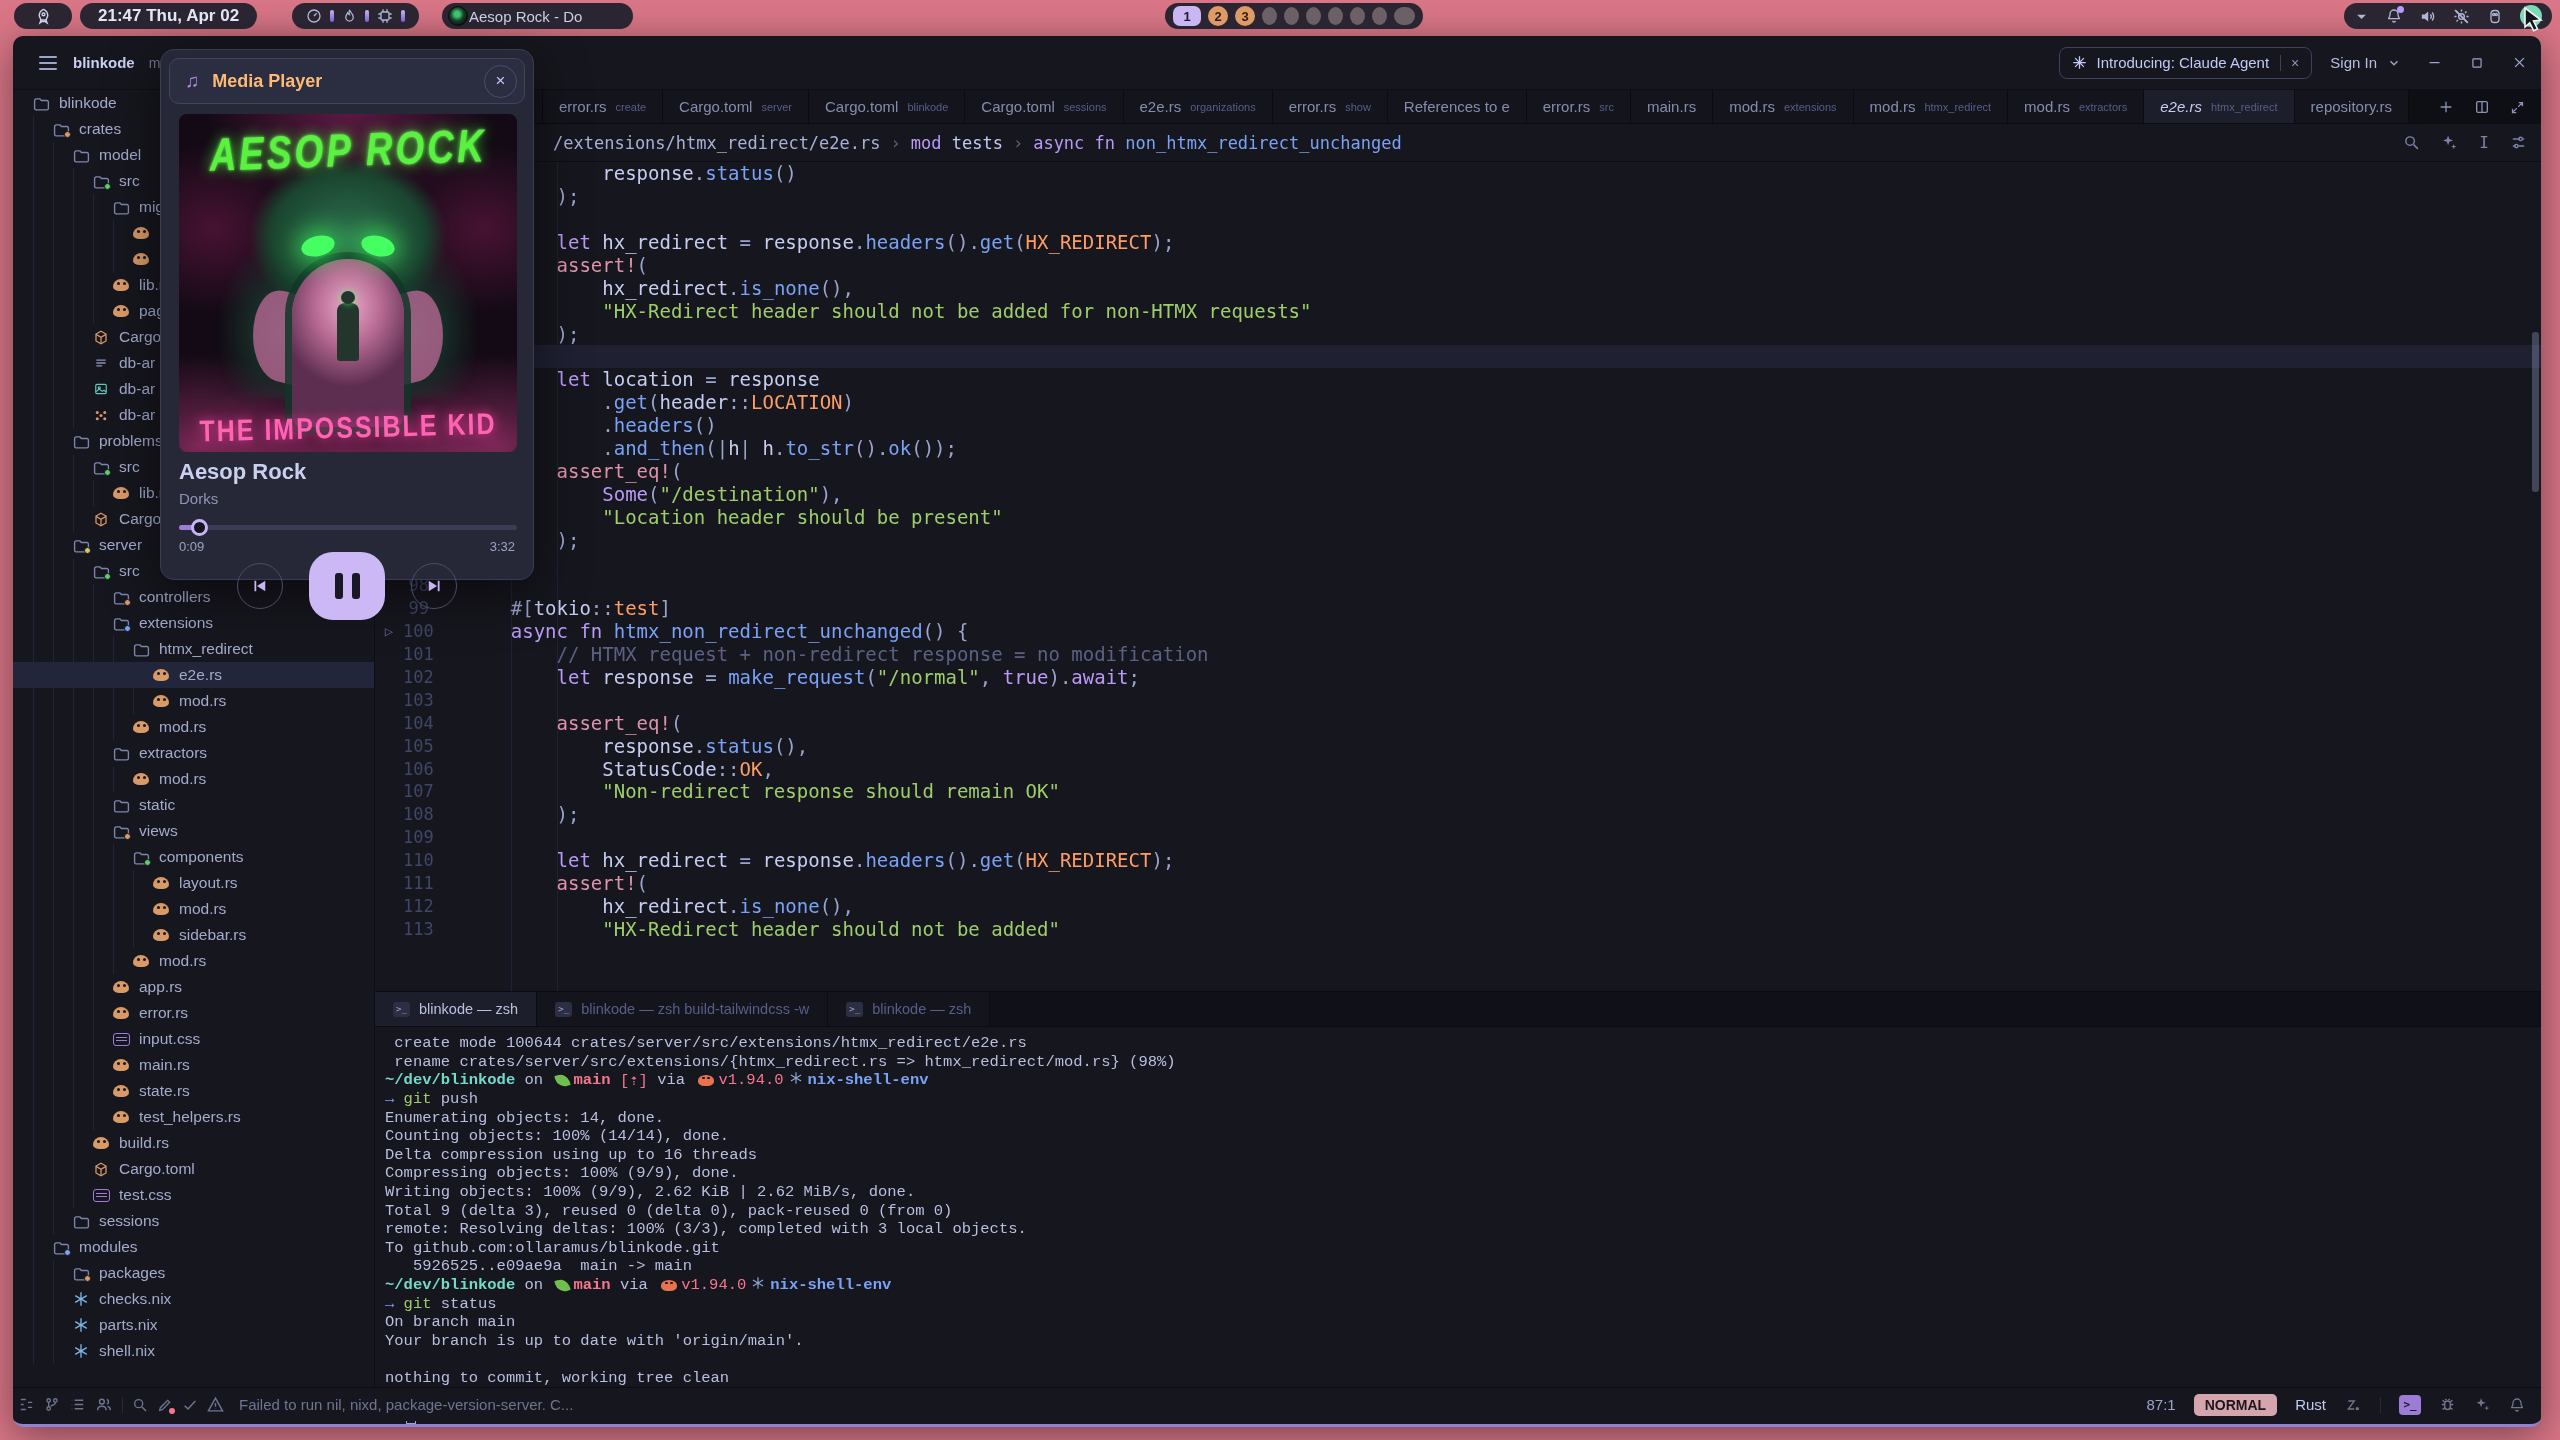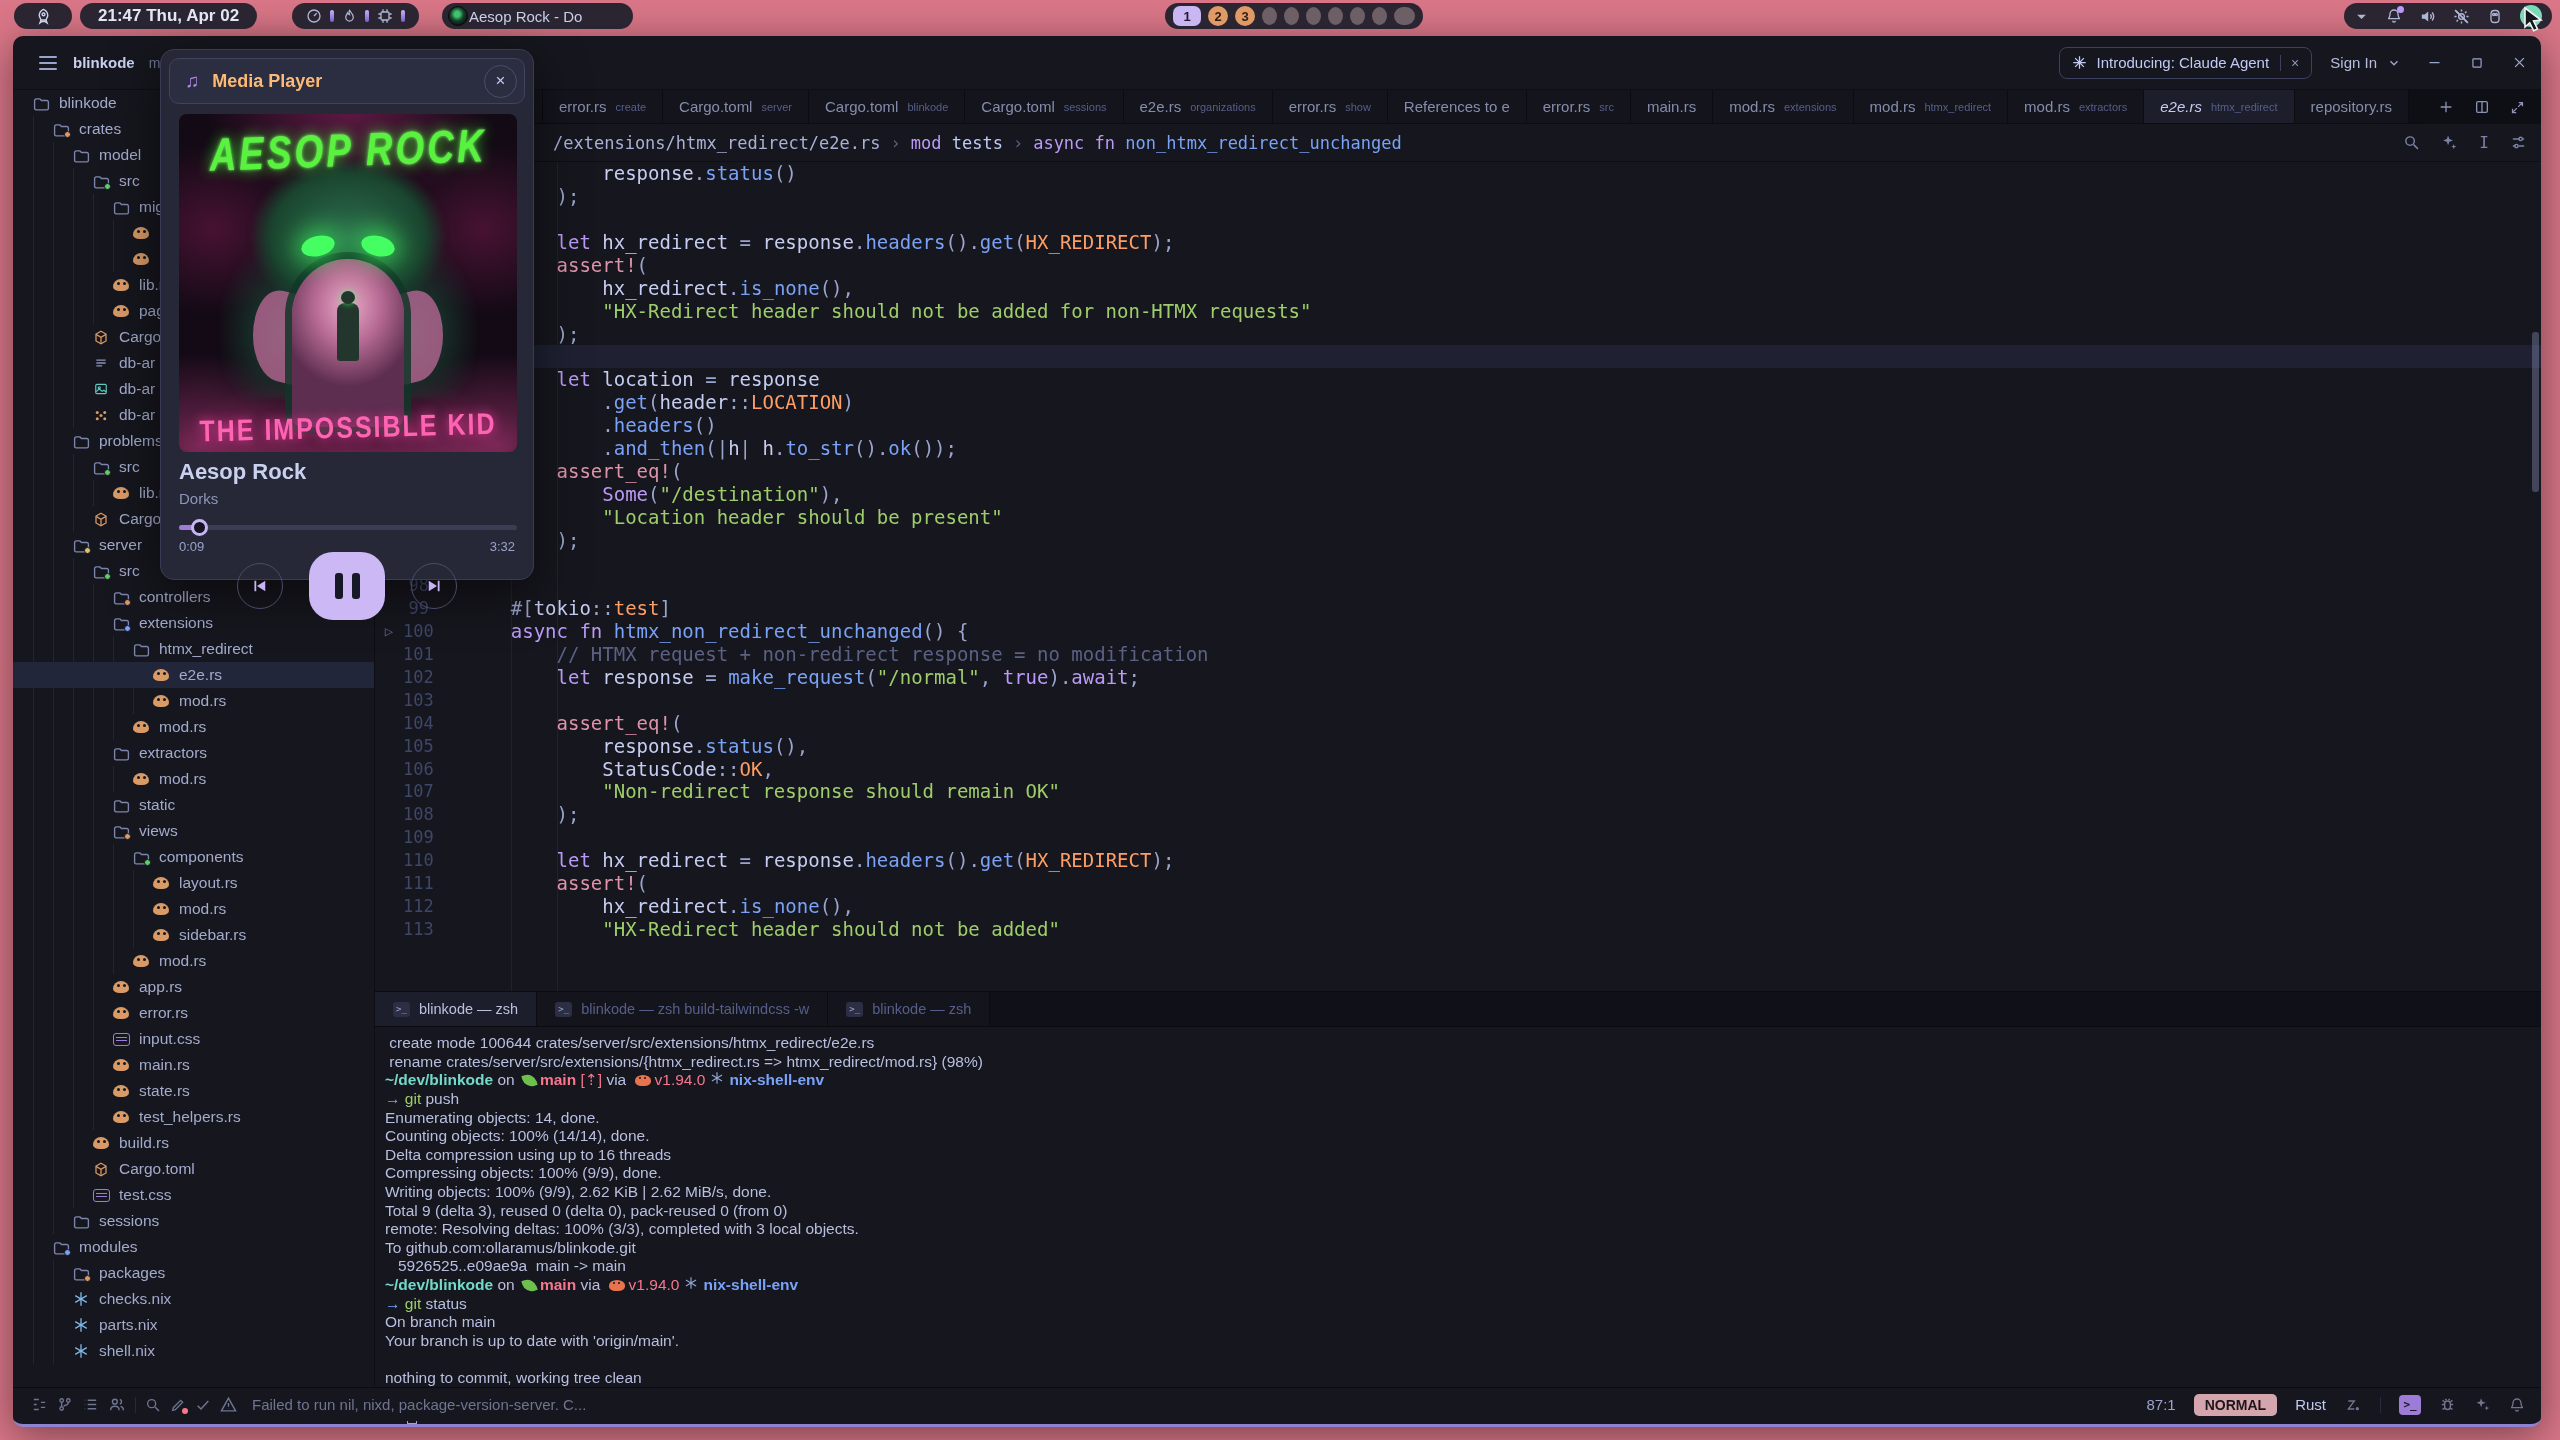--- a/index.html
+++ b/index.html
@@ -81,33 +81,33 @@
   .tk-k{color:#bb9af7} .tk-f{color:#7aa2f7} .tk-s{color:#9ece6a} .tk-c{color:#ff9e64}
   .tk-m{color:#de93a8} .tk-v{color:#c6cdf2} .tk-p{color:#9aa5ce} .tk-t{color:#c6cdf2} .tk-cm{color:#5a6183}
   #scrollthumb { position:absolute; right:2px; top:170px; width:7px; height:160px; border-radius:3px; background:rgba(122,128,166,.45); }
 
   
   #terminal { position:absolute; left:0; top:901px; width:100%; height:395px; background:#16161e; border-top:1px solid #0b0b10; }
   #termtabs { height:35px; background:#101018; display:flex; border-bottom:1px solid #0b0b10; }
   .ttab { display:flex; align-items:center; gap:9px; padding:0 18px; font-size:14.5px; color:#565f89; border-right:1px solid #0b0b10; background:#14141d; }
   .ttab.active { background:#1d1e2b; color:#b9c0e0; }
   .ticon-term { width:17px; height:15px; border-radius:3px; background:#2c2f44; color:#9aa5ce; font-size:9px; display:flex; align-items:center; justify-content:center; font-family:"DejaVu Sans Mono",monospace; }
-  #termbody { padding:7px 0 0 10px; font-family:Liberation Sans, sans-serif; font-size:15.5px; color:#b8bfe0; }
+  #termbody { padding:7px 0 0 10px; font-family:Liberation Mono, monospace; font-size:15.5px; color:#b8bfe0; }
   .tl { height:18.6px; white-space:pre; display:flex; align-items:center; }
   .c-path{color:#73daca;font-weight:bold} .c-branch{color:#f7768e;font-weight:bold} .c-red{color:#f7768e}
   .c-nix{color:#7aa2f7;font-weight:bold} .c-arrow{color:#7aa2f7} .c-cmd{color:#9ece6a} .c-t{color:#b8bfe0}
   .tleaf { display:inline-block; width:13px; height:13px; background:#6fbf4e; border-radius:0 75% 0 75%; transform:rotate(-18deg); margin:0 4px; }
   .tcrab { display:inline-block; width:16px; height:11px; background:#e8744f; border-radius:55% 55% 45% 45%; margin:0 4px; position:relative; }
   .tcrab::before { content:""; position:absolute; left:4px; top:2px; width:2.5px; height:2.5px; border-radius:50%; background:#16161e; box-shadow:5px 0 0 #16161e; }
   .tflake { display:inline-block; margin:0 5px; }
   .tcursor { display:inline-block; width:10px; height:17px; border:1.6px solid #9aa5ce; margin-left:2px; }
 
   
   #statusbar { position:absolute; left:0; bottom:3px; width:100%; height:34px; background:#16161e; border-top:1px solid #0b0b10; display:flex; align-items:center; color:#6e7591; }
-  #sb-left { display:flex; align-items:center; gap:9px; padding-left:18px; }
+  #sb-left { display:flex; align-items:center; gap:9px; padding-left:5px; }
   .sbsep { width:1px; height:16px; background:#262a3e; }
   #sb-msg { font-size:15px; margin-left:6px; color:#6e7591; }
   #sb-right { margin-left:auto; display:flex; align-items:center; gap:18px; padding-right:16px; }
   #sb-pos { font-size:15px; color:#9aa5ce; }
   #sb-mode { background:#d5a5ae; color:#1d151a; font-size:14px; font-weight:bold; border-radius:5px; padding:3px 11px; }
   #sb-lang { font-size:15px; color:#c0caf5; }
   .sb-termicon { width:22px; height:20px; border-radius:4px; background:#9d7cd8; color:#1a1b26; display:flex; align-items:center; justify-content:center; font-family:"DejaVu Sans Mono",monospace; font-size:11px; font-weight:bold; }
   .pen-dot { position:absolute; width:6px; height:6px; border-radius:50%; background:#f7768e; right:-2px; bottom:-1px; }
 
   

